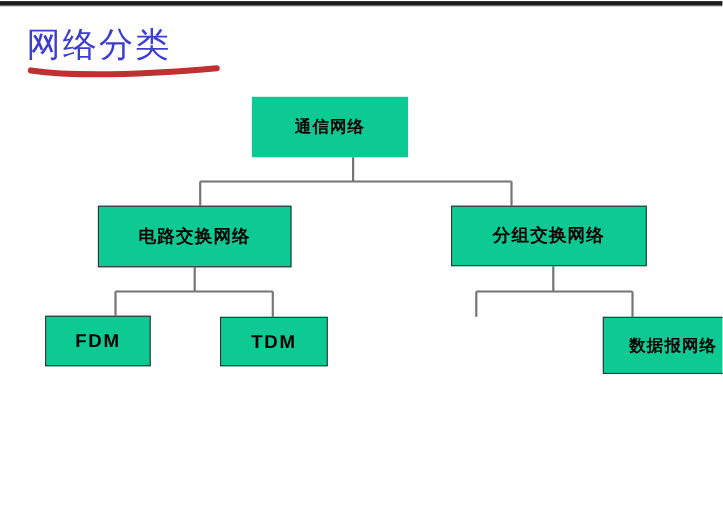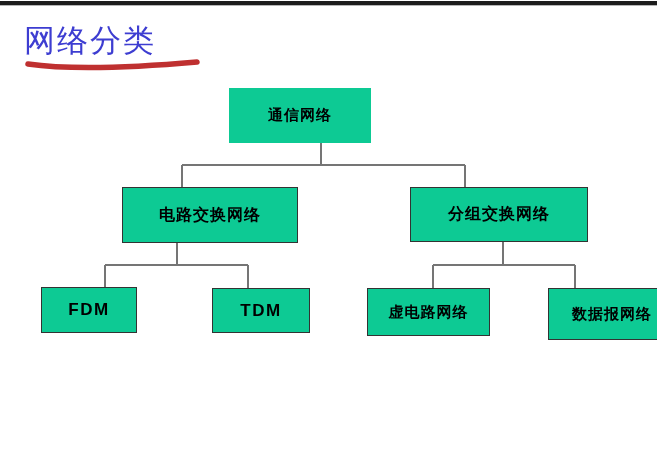--- a/index.html
+++ b/index.html
@@ -67,24 +67,24 @@
     box-sizing: border-box;
   }
   .node.bordered {
     border: 1px solid var(--node-border, #333333);
   }
   .node.acronym {
     font-size: 17px;
     letter-spacing: 1.5px;
   }
   .node.root { left: 229px; top: 88px;  width: 142px; height: 55px; }
-  .node.circuit { left: 89px;  top: 187px; width: 176px; height: 56px; font-size: 16px; margin-left: 33px; }
+  .node.circuit { left: 89px;  top: 187px; width: 176px; height: 56px; font-size: 16px; }
   .node.packet  { left: 410px; top: 187px; width: 178px; height: 55px; font-size: 16px; }
   .node.fdm { left: 41px;  top: 287px; width: 96px;  height: 46px; }
-  .node.tdm { left: 200px; top: 288px; width: 98px;  height: 45px; margin-left: 12px; }
+  .node.tdm { left: 200px; top: 288px; width: 98px;  height: 45px; }
   .node.vc  { left: 367px; top: 288px; width: 123px; height: 48px; }
   .node.dg  { left: 548px; top: 288px; width: 128px; height: 52px; }
 </style>
 </head>
 <body>
 
 <div class="slide">
 
   <div class="top-bar"></div>
 
@@ -121,21 +121,18 @@
   </div>
 
   <div class="node packet bordered">
     <span>分组交换网络</span>
   </div>
 
   <div class="node tdm bordered acronym">
     <span>TDM</span>
   </div>
 
-  <div class="node vc bordered">
-    <span>虚电路网络</span>
-  </div>
 
   <div class="node dg bordered">
     <span>数据报网络</span>
   </div>
 
 </div>
 
 </body></html>

